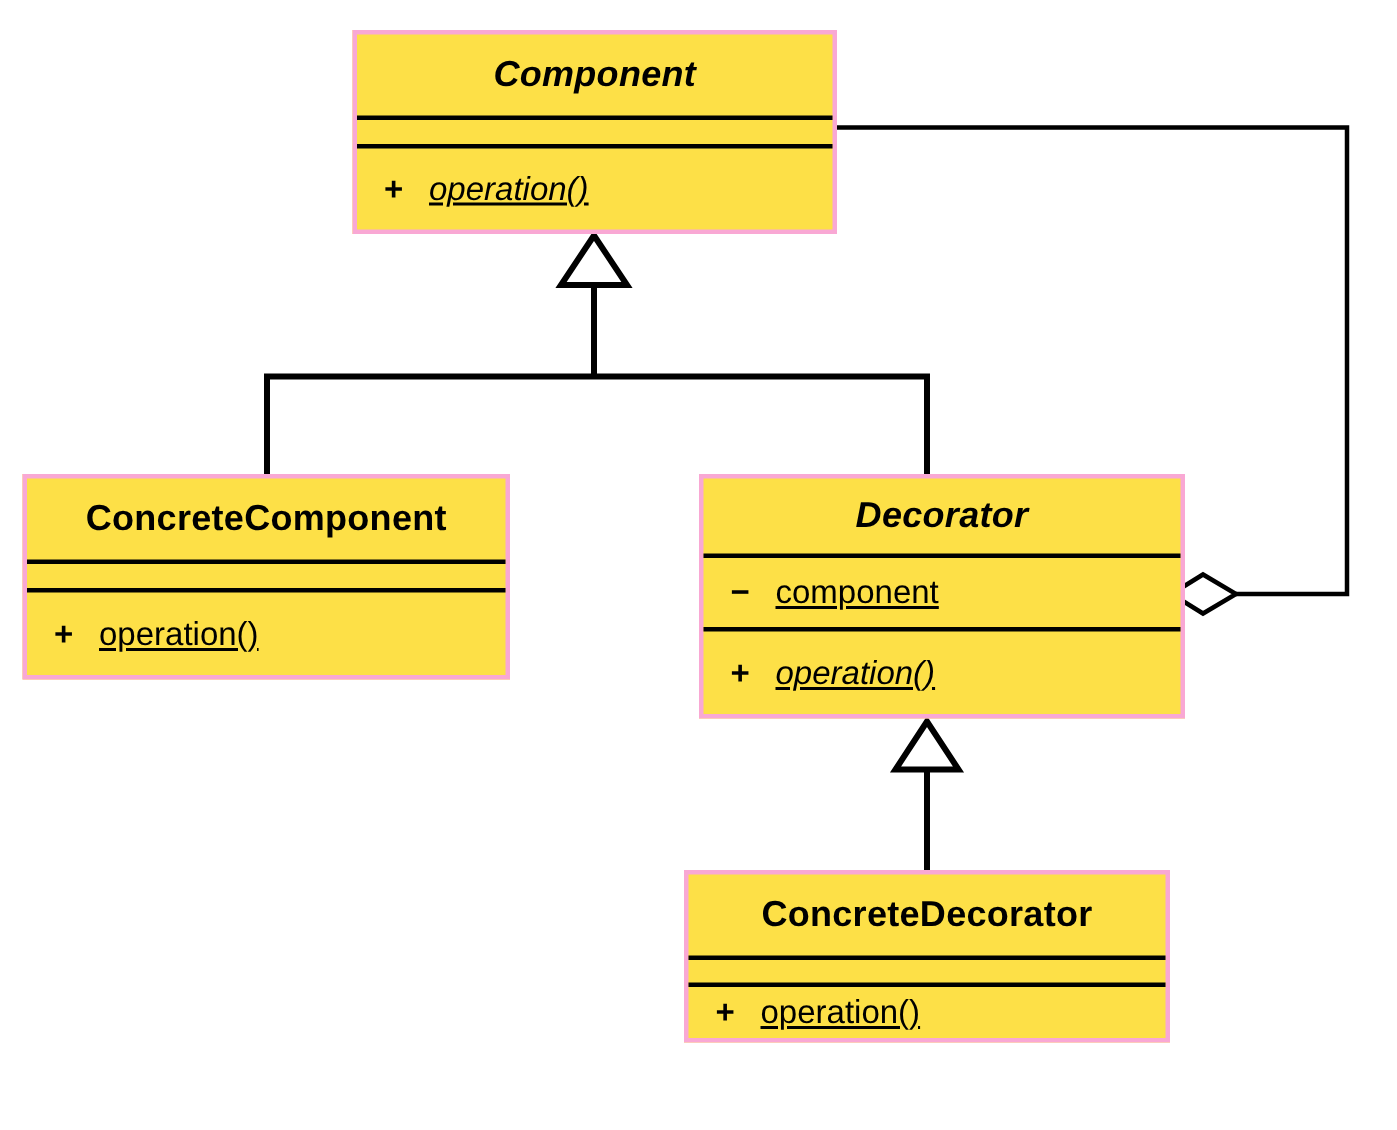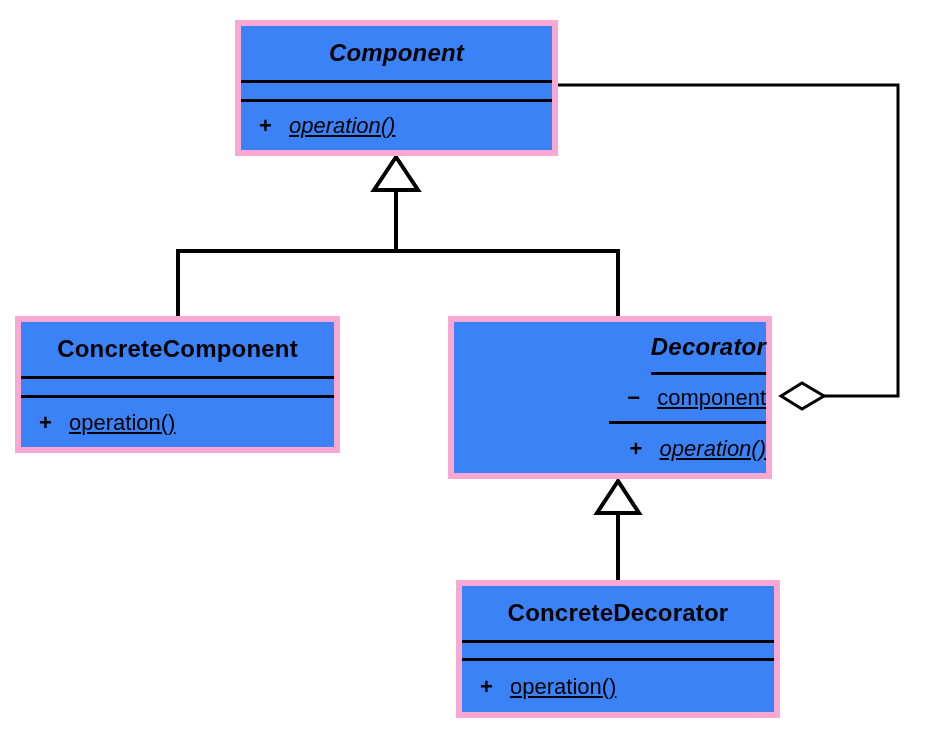--- a/index.html
+++ b/index.html
@@ -24,22 +24,22 @@
     position: absolute;
     left: 0;
     top: 0;
     width: 931px;
     height: 753px;
   }
   
   .uml-class {
     position: absolute;
     box-sizing: border-box;
-    background: #3b82f6;
-    border: 6px solid #f9a8d4;
+    background: #fde047;
+    border: 3px solid #f9a8d4;
     display: flex;
     flex-direction: column;
     z-index: 5;
   }
   .uml-name {
     box-sizing: border-box;
     text-align: center;
     font-size: 24px;
     font-weight: bold;
     letter-spacing: 0.2px;
@@ -91,27 +91,27 @@
   #class-component .uml-attrs { height: 19px; }
   #class-component .uml-ops   { flex: 1; }
 
   
   #class-concretecomponent       { left: 15px; top: 316px; width: 325px; height: 137px; }
   #class-concretecomponent .uml-name  { height: 57px; }
   #class-concretecomponent .uml-attrs { height: 19px; }
   #class-concretecomponent .uml-ops   { flex: 1; }
 
   
-  #class-decorator        { left: 448px; top: 316px; width: 324px; height: 163px; align-items: flex-end; }
+  #class-decorator        { left: 466px; top: 316px; width: 324px; height: 163px; }
   #class-decorator .uml-name  { height: 53px; }
   #class-decorator .uml-attrs { height: 49px; }
   #class-decorator .uml-ops   { flex: 1; }
 
   
-  #class-concretedecorator       { left: 456px; top: 580px; width: 324px; height: 138px; }
+  #class-concretedecorator       { left: 456px; top: 580px; width: 324px; height: 115px; }
   #class-concretedecorator .uml-name  { height: 57px; }
   #class-concretedecorator .uml-attrs { height: 18px; }
   #class-concretedecorator .uml-ops   { flex: 1; }
 </style>
 </head>
 <body>
 
 <div id="diagram">
 
   <svg id="connectors" viewBox="0 0 931 753" width="931" height="753" xmlns="http://www.w3.org/2000/svg">

